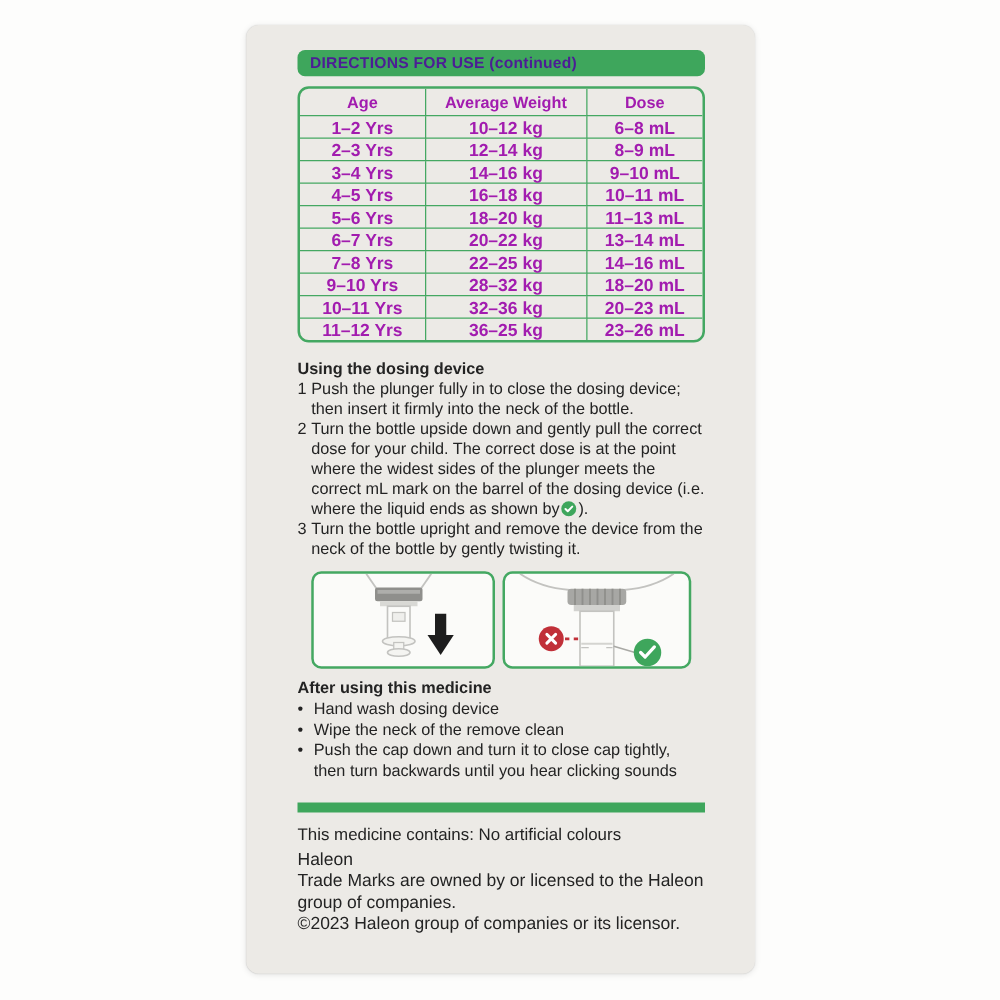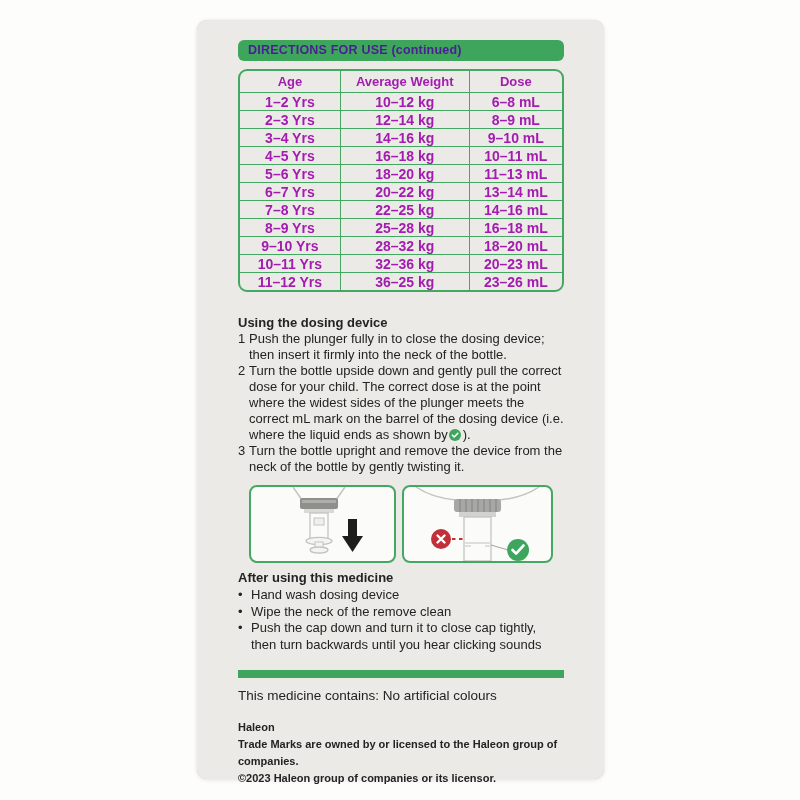--- a/index.html
+++ b/index.html
@@ -46,21 +46,21 @@
     color:#a21caf;
   }
   table.dose th { font-size:13px; padding:3px 2px; }
   table.dose td { font-size:14px; padding:0.5px 2px; }
   table.dose th + th, table.dose td + td { border-left:1.5px solid var(--green-border); }
   table.dose tr:last-child td { border-bottom:none; }
   table.dose col.c1 { width:31%; }
   table.dose col.c2 { width:40%; }
   table.dose col.c3 { width:29%; }
 
-  .sec-heading { font-weight:700; font-size:13px; margin-top:23px; line-height:16px; }
+  .sec-heading { font-weight:700; font-size:13px; margin-top:13px; line-height:16px; }
   .step { display:flex; font-size:13px; line-height:16px; }
   .step .num { width:11px; flex:0 0 11px; }
   .step .txt { flex:1; }
   .check-inline {
     display:inline-block; width:12px; height:12px;
     background:var(--green); border-radius:50%;
     vertical-align:-1.5px; margin:0 2px 0 1px;
   }
   .check-inline svg { display:block; }
 
@@ -77,21 +77,21 @@
   .bullet { display:flex; font-size:13px; line-height:16.5px; }
   .bullet .dot { width:13px; flex:0 0 13px; }
   .bullet .txt { flex:1; }
 
   .divider {
     height:8px; background:var(--green);
     margin-top:17px; margin-bottom:9px;
   }
   .storage-line { font-size:13.5px; line-height:18px; font-weight:400; }
 
-  .company { margin-top:14px; font-size:11px; line-height:17px; font-weight:700; }
+  .company { margin-top:2px; font-size:14px; line-height:17px; font-weight:400; }
   .company .name { }
 
   :root { --green:#3ea65c; --green-border:#44a862; --red:#c13039; }
 </style>
 </head>
 <body>
 
 <div class="panel">
   <div class="content">
 
@@ -140,25 +140,20 @@
           </tr>
         <tr>
             <td>6–7 Yrs</td>
             <td>20–22 kg</td>
             <td>13–14 mL</td>
           </tr>
         <tr>
             <td>7–8 Yrs</td>
             <td>22–25 kg</td>
             <td>14–16 mL</td>
-          </tr>
-        <tr>
-            <td>8–9 Yrs</td>
-            <td>25–28 kg</td>
-            <td>16–18 mL</td>
           </tr>
         <tr>
             <td>9–10 Yrs</td>
             <td>28–32 kg</td>
             <td>18–20 mL</td>
           </tr>
         <tr>
             <td>10–11 Yrs</td>
             <td>32–36 kg</td>
             <td>20–23 mL</td>

